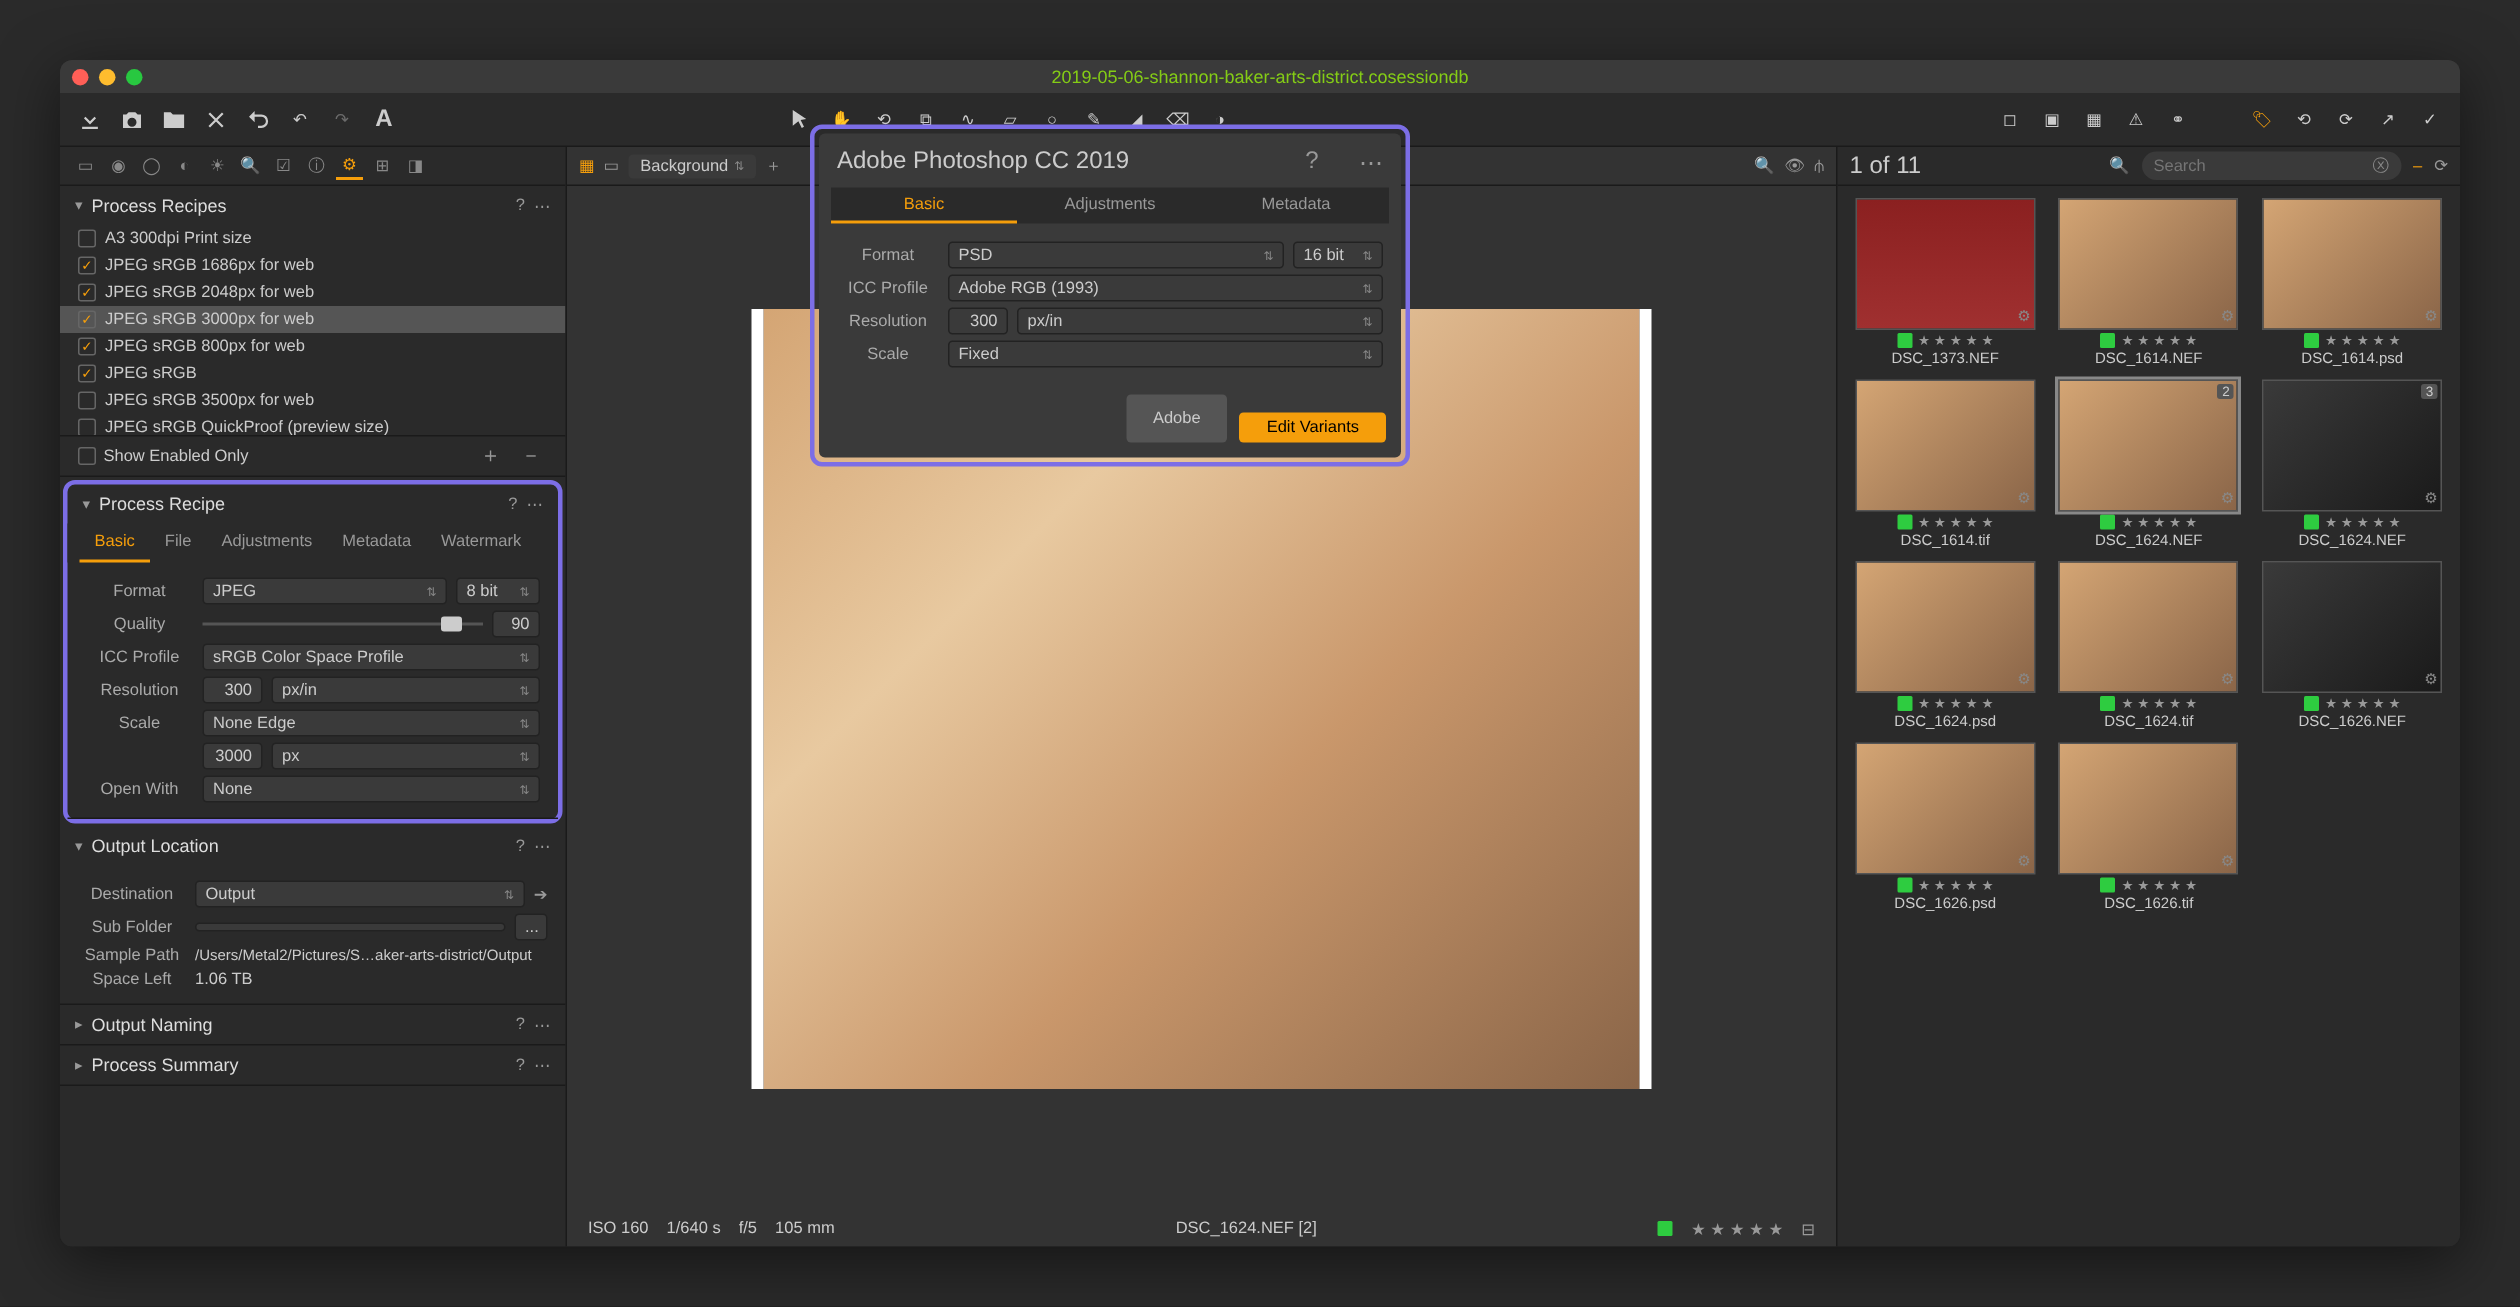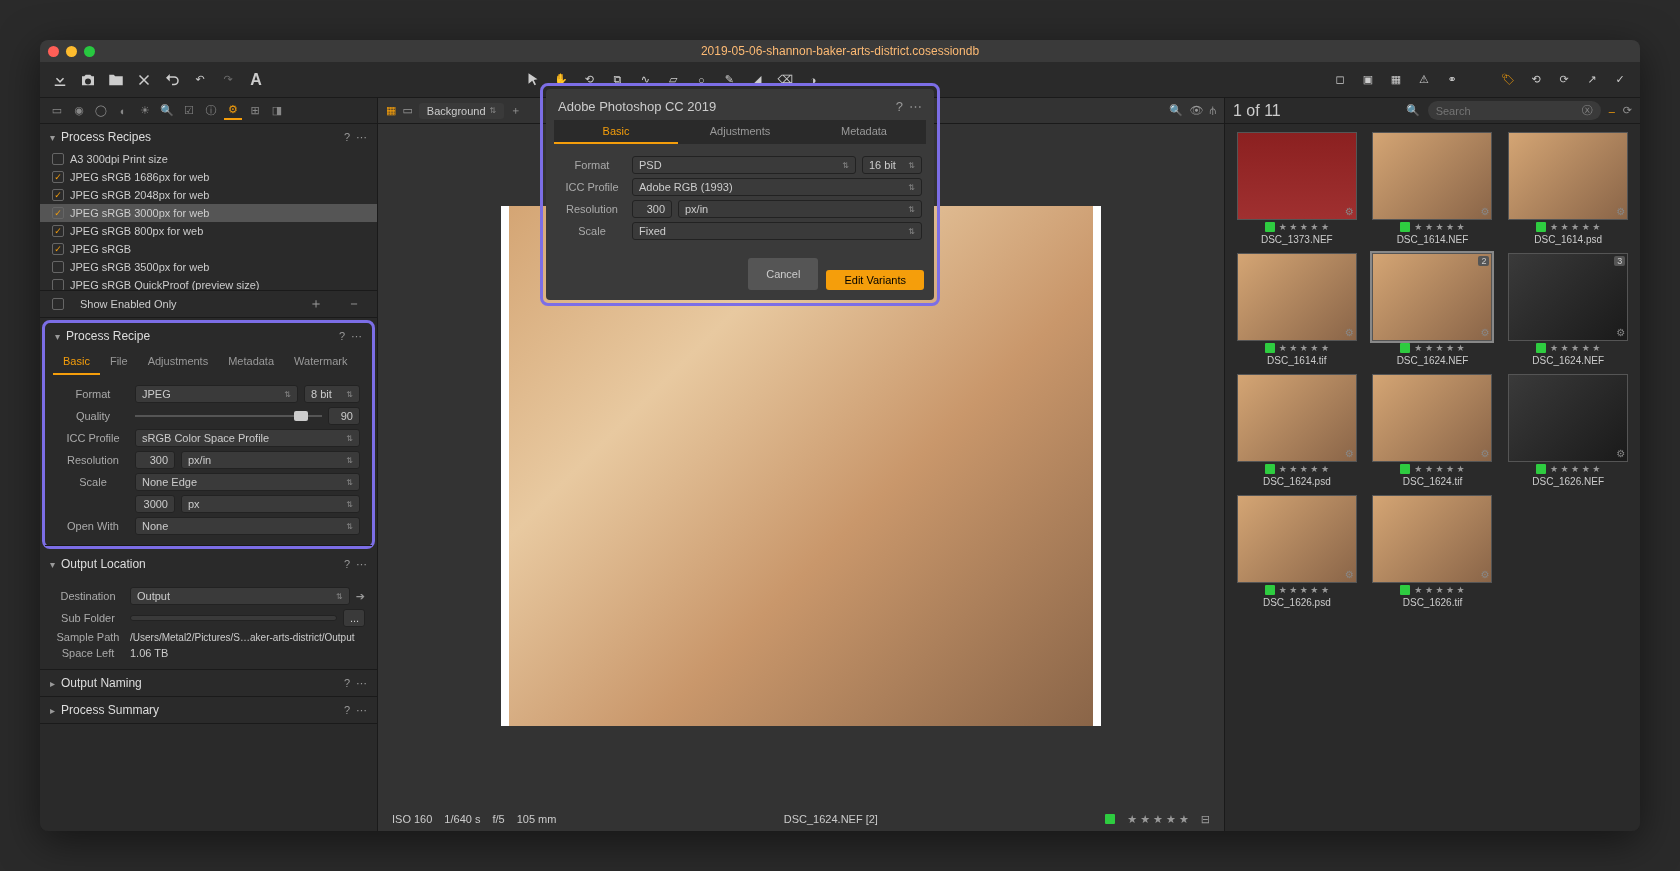--- a/index.html
+++ b/index.html
@@ -3,21 +3,21 @@
 <meta charset="utf-8">
 <style>
 * { margin:0; padding:0; box-sizing:border-box; font-family:-apple-system,BlinkMacSystemFont,"Segoe UI",sans-serif; }
 body { background:#1a1a1a; color:#ccc; font-size:11px; overflow:hidden; }
 .window { width:1680px; height:871px; background:#2a2a2a; display:flex; flex-direction:column; position:relative; padding:40px; }
 .app { width:100%; height:100%; background:#262626; border-radius:8px; overflow:hidden; display:flex; flex-direction:column; box-shadow:0 10px 40px rgba(0,0,0,.5); }
 .titlebar { height:22px; background:#3a3a3a; display:flex; align-items:center; padding:0 8px; position:relative; }
 .traffic { display:flex; gap:7px; }
 .traffic span { width:11px; height:11px; border-radius:50%; }
 .tr-close{background:#ff5f57;} .tr-min{background:#febc2e;} .tr-max{background:#28c840;}
-.title { position:absolute; left:50%; transform:translateX(-50%); color:#fdba74; font-size:12px; }
+.title { position:absolute; left:50%; transform:translateX(-50%); color:#84cc16; font-size:12px; }
 .toolbar { height:36px; background:#2a2a2a; border-bottom:1px solid #1a1a1a; display:flex; align-items:center; padding:0 10px; gap:8px; }
 .toolbar-left,.toolbar-right,.toolbar-center{display:flex;align-items:center;gap:8px;}
 .toolbar-center{margin:0 auto;}
 .toolbar-right{margin-left:auto;}
 .t-icon { width:20px; height:20px; display:flex; align-items:center; justify-content:center; color:#ccc; cursor:pointer; }
 .t-icon svg{width:18px;height:18px;fill:currentColor;}
 .content { flex:1; display:flex; min-height:0; }
 
 .left-panel { width:338px; background:#2a2a2a; border-right:1px solid #1a1a1a; display:flex; flex-direction:column; overflow:hidden; }
 .tool-tabs { height:26px; background:#2a2a2a; display:flex; align-items:center; gap:4px; padding:0 8px; border-bottom:1px solid #1a1a1a;}
@@ -27,21 +27,21 @@
 .section-head { display:flex; align-items:center; padding:6px 10px; gap:6px; }
 .section-head .arrow{color:#999;font-size:10px;}
 .section-head .name{flex:1;font-size:12px;color:#ddd;}
 .section-head .help,.section-head .dots{color:#999;cursor:pointer;}
 .recipes{max-height:140px;overflow:hidden;}
 .recipe{display:flex;align-items:center;gap:6px;padding:3px 12px;cursor:pointer;}
 .recipe.selected{background:#555;}
 .recipe .cb{width:12px;height:12px;border:1px solid #666;border-radius:2px;display:flex;align-items:center;justify-content:center;font-size:9px;color:#f59e0b;}
 .recipe .cb.on::before{content:"✓";}
 .recipe .label{font-size:11px;color:#ccc;}
-.show-enabled{display:flex;align-items:center;padding:4px 12px;gap:16px;border-top:1px solid #1a1a1a;}
+.show-enabled{display:flex;align-items:center;padding:4px 12px;gap:5px;border-top:1px solid #1a1a1a;}
 .show-enabled .label{flex:1;font-size:11px;color:#ccc;}
 .pm{color:#999;cursor:pointer;font-size:14px;padding:0 4px;}
 
 .purple-box{border:3px solid #7c6ee6;border-radius:8px;margin:2px;}
 .recipe-tabs{display:flex;background:#2a2a2a;padding:0 8px;}
 .recipe-tab{padding:6px 10px;font-size:11px;color:#999;cursor:pointer;}
 .recipe-tab.active{color:#f59e0b;border-bottom:2px solid #f59e0b;}
 .form{padding:6px 12px;}
 .row{display:flex;align-items:center;margin:4px 0;gap:6px;}
 .row .lbl{width:72px;text-align:center;color:#aaa;font-size:11px;}
@@ -76,21 +76,21 @@
 .thumb-img.dark{background:linear-gradient(135deg,#3a3a3a,#1a1a1a);}
 .thumb-img.selected{outline:2px solid #888;}
 .thumb-badge{position:absolute;top:2px;right:2px;background:#555;color:#ccc;font-size:9px;padding:0 3px;border-radius:2px;}
 .thumb-gear{position:absolute;bottom:2px;right:2px;color:#888;font-size:10px;}
 .thumb-meta{display:flex;align-items:center;gap:4px;}
 .thumb-meta .stars{color:#999;font-size:9px;}
 .thumb-name{color:#ccc;font-size:10px;}
 
 .dialog-wrap{position:absolute;top:83px;left:540px;width:400px;border:3px solid #7c6ee6;border-radius:8px;padding:3px;}
 .dialog{background:#3a3a3a;border-radius:4px;padding:8px;}
-.dialog-title{color:#ccc;font-size:13px;padding:2px 4px 6px;display:flex;align-items:flex-end;}
+.dialog-title{color:#ccc;font-size:16px;padding:2px 4px 6px;display:flex;align-items:flex-start;gap:21px;}
 .dialog-title .sp{flex:1;}
 .dialog-tabs{display:flex;background:#2a2a2a;}
 .dialog-tab{flex:1;text-align:center;padding:5px;font-size:11px;color:#999;cursor:pointer;}
 .dialog-tab.active{color:#f59e0b;border-bottom:2px solid #f59e0b;}
 .dialog-form{padding:8px 4px;}
 .dialog-form .row .lbl{width:68px;}
 .dialog-buttons{display:flex;justify-content:flex-end;gap:8px;padding:6px 2px 2px;}
 .btn{padding:4px 18px;border-radius:3px;font-size:11px;cursor:pointer;border:none;}
 .btn-cancel{background:#555;color:#ccc;}
 .btn-primary{background:#f59e0b;color:#000;margin-top:12px;}
@@ -552,20 +552,20 @@
               </span>
       </div>
       <div class="row">
         <span class="lbl">Scale</span>
         <span class="select">
                 <span>Fixed</span>
               </span>
       </div>
     </div>
     <div class="dialog-buttons">
-      <button class="btn btn-cancel">Cancel</button>
+      <button class="btn btn-cancel">Adobe</button>
       <button class="btn btn-primary">Edit Variants</button>
     </div>
   </div>
   </div>
 
 </div>
 </div>
 
 </body></html>

